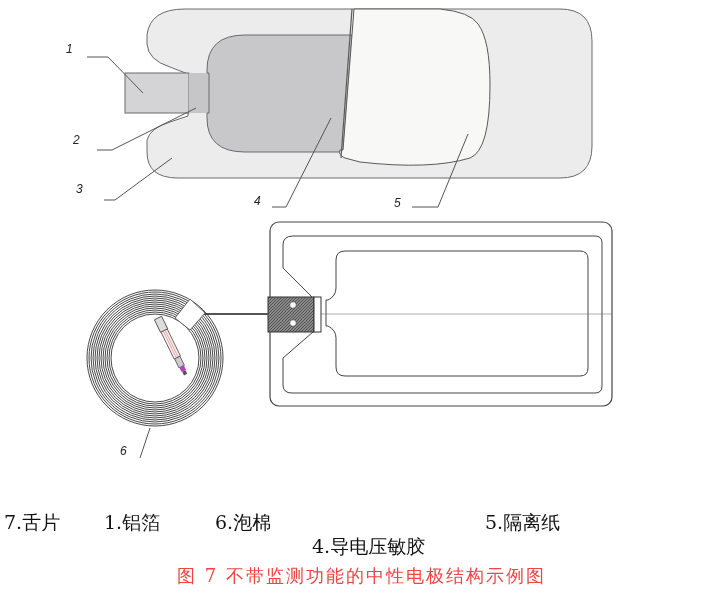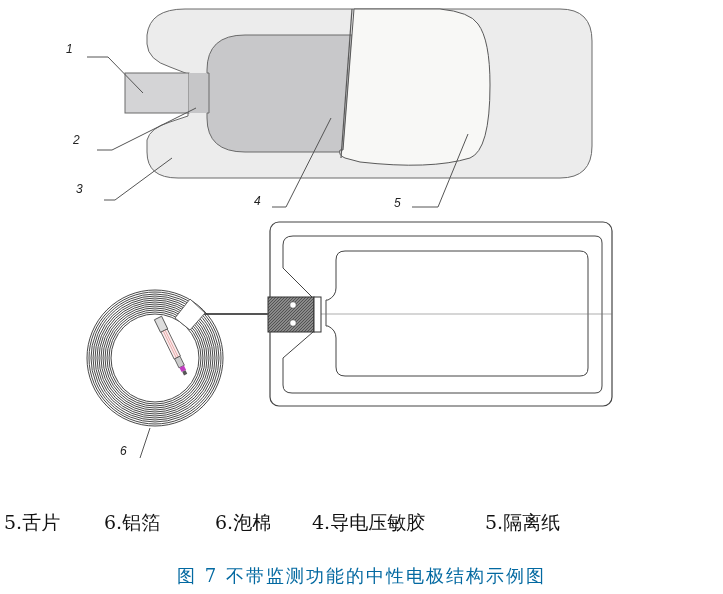--- a/index.html
+++ b/index.html
@@ -5,21 +5,21 @@
     html, body { margin: 0; padding: 0; background: #ffffff; }
     body { width: 723px; height: 594px; position: relative; overflow: hidden;
            font-family: "DejaVu Serif", "Liberation Serif", serif; }
     .fig { position: absolute; left: 0; top: 0; }
     .lbl { position: absolute; font-family: "Liberation Sans", "DejaVu Sans", sans-serif;
            font-style: italic; font-size: 12px; color: #222; }
     .legend { position: absolute; top: 510px; left: 0; width: 723px; height: 28px; }
     .legend span { position: absolute; font-size: 19px; color: #111; white-space: nowrap;
                    font-family: "DejaVu Serif", "Liberation Serif", serif; }
     .caption { position: absolute; top: 564px; left: 0; width: 723px; text-align: center;
-               font-size: 18px; color: #0369a1; letter-spacing: 2px;
+               font-size: 18px; color: #ef4444; letter-spacing: 2px;
                font-family: "DejaVu Serif", "Liberation Serif", serif; }
   </style>
 </head>
 <body>
 
 <svg class="fig" width="723" height="500" viewBox="0 0 723 500" xmlns="http://www.w3.org/2000/svg">
   <defs>
     <pattern id="hatch" width="3" height="3" patternUnits="userSpaceOnUse">
       <rect width="3" height="3" fill="#8a8a8a"></rect>
       <path d="M0,3 L3,0" stroke="#444" stroke-width="0.8"></path>
@@ -102,20 +102,20 @@
 </svg>
 
 <span class="lbl" style="left:66px; top:42px;">1</span>
 <span class="lbl" style="left:73px; top:133px;">2</span>
 <span class="lbl" style="left:76px; top:182px;">3</span>
 <span class="lbl" style="left:254px; top:194px;">4</span>
 <span class="lbl" style="left:394px; top:196px;">5</span>
 <span class="lbl" style="left:120px; top:444px;">6</span>
 
 <div class="legend">
-  <span style="left:4px;">5.舌片</span>
-  <span style="left:104px;">6.铝箔</span>
+  <span style="left:4px;">7.舌片</span>
+  <span style="left:104px;">1.铝箔</span>
   <span style="left:215px;">6.泡棉</span>
-  <span style="left:312px;">4.导电压敏胶</span>
+  <span style="left:312px;margin-top:24px;">4.导电压敏胶</span>
   <span style="left:485px;">5.隔离纸</span>
 </div>
 
 <div class="caption">图 7  不带监测功能的中性电极结构示例图</div>
 
 </body></html>

